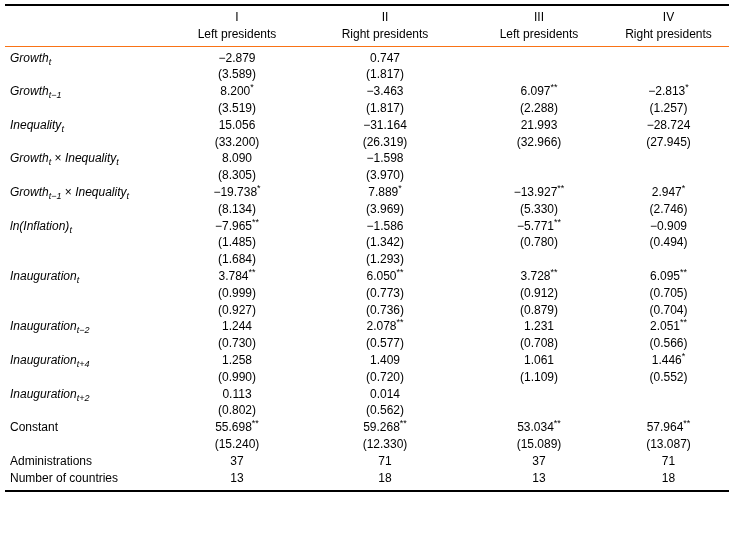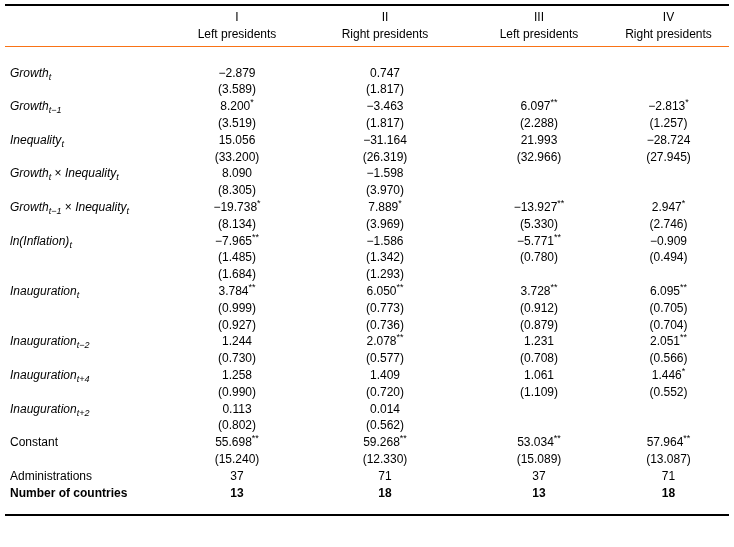--- a/index.html
+++ b/index.html
@@ -38,22 +38,22 @@
     text-align: center;
     vertical-align: top;
     white-space: nowrap;
     overflow: hidden;
   }
   thead tr:first-child th { padding-top: 3px; }
   thead tr:last-child th {
     border-bottom: 1px solid #f97316;
     padding-bottom: 3px;
   }
-  tbody tr:first-child td { padding-top: 18px; }
-  tbody tr:last-child td { padding-bottom: 13px; font-weight: bold; }
+  tbody tr:first-child td { padding-top: 3px; }
+  tbody tr:last-child td { padding-bottom: 4px; }
 
   td.label, th.label {
     text-align: left;
     padding-left: 5px;
   }
   .it { font-style: italic; }
   sub, sup { line-height: 0; }
   sub { font-size: 9px; }
   sup.stars { font-size: 9px; }
 </style>

